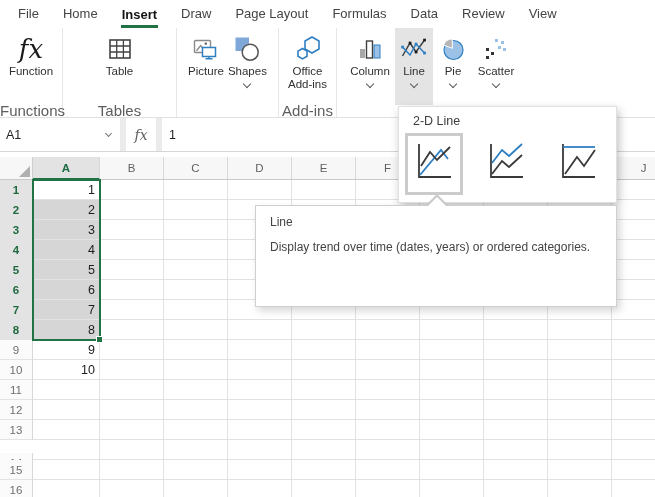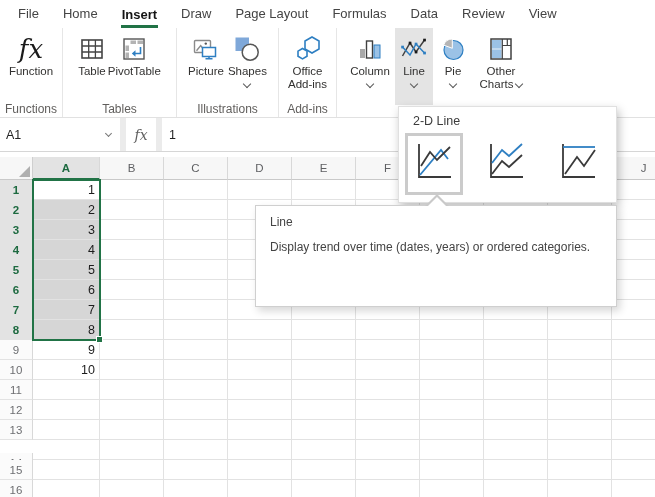--- a/index.html
+++ b/index.html
@@ -14,21 +14,21 @@
     display:flex; align-items:stretch; gap:22px; padding-left:17px; background:#fff; }
   .mitem { font-size:13px; color:#444; display:flex; align-items:center;
     padding:6px 1px 5px; cursor:default; border-bottom:3px solid transparent; }
   .mitem.active { color:#141414; font-weight:700; border-bottom:3px solid #217346; padding-bottom:2px; }
   
   #ribbon { position:absolute; top:28px; left:0; right:0; height:90px;
     display:flex; background:#fff; border-bottom:1px solid #e1e1e1; }
   .rgroup { position:relative; display:flex; flex-direction:column; border-right:1px solid #e6e6e6; }
   .rgroup:last-child { border-right:none; flex:1; }
   .rbtns { flex:1; display:flex; justify-content:center; align-items:flex-start; }
-  .rgl { height:18px; font-size:12px; color:#605e5c; text-align:center; padding-top:3px; }
+  .rgl { height:18px; font-size:15px; color:#605e5c; text-align:center; padding-top:3px; }
   .rbtn { display:flex; flex-direction:column; align-items:center; padding-top:5px; cursor:default; }
   .rbtn .ric { height:32px; display:flex; align-items:center; justify-content:center; }
   .rbtn .rlb { font-size:11.5px; color:#323130; line-height:13px; white-space:nowrap; }
   .chev { width:6px; height:6px; border-right:1.3px solid #5a5a5a; border-bottom:1.3px solid #5a5a5a;
     transform:rotate(45deg); display:inline-block; margin-top:3px; }
   .chev.inline { margin:0 0 1px 3px; }
   .fxbig { font-family:"DejaVu Serif", serif; font-style:italic; font-size:26px; color:#1a1a1a; line-height:30px; }
   .g-func { width:63px; }
   .g-tables { width:114px; }
   .g-illus { width:102px; }
@@ -119,34 +119,20 @@
     <div class="rbtns" style="gap:2px;">
       <div class="rbtn">
         <span class="ric">
           <svg width="26" height="26" viewBox="0 0 26 26">
               <rect x="3" y="4" width="20" height="18" fill="#fff" stroke="#444" stroke-width="1.6"></rect>
               <path d="M3 10h20M3 16h20M9.7 4v18M16.4 4v18" stroke="#444" stroke-width="1.3" fill="none"></path>
             </svg>
         </span>
         <span class="rlb">Table</span>
       </div>
-      <div class="rbtn">
-        <span class="ric">
-          <svg width="26" height="26" viewBox="0 0 26 26">
-              <rect x="3" y="3" width="20" height="20" fill="#fff" stroke="#555" stroke-width="1.4"></rect>
-              <rect x="9.5" y="4.5" width="5.5" height="3.5" fill="#b3b3b3"></rect>
-              <rect x="16.5" y="4.5" width="5.5" height="3.5" fill="#b3b3b3"></rect>
-              <rect x="4.5" y="9.5" width="3.5" height="5.5" fill="#b3b3b3"></rect>
-              <rect x="4.5" y="16.5" width="3.5" height="5.5" fill="#b3b3b3"></rect>
-              <path d="M19.5 11v6.5H13" fill="none" stroke="#2e7fc2" stroke-width="1.6"></path>
-              <path d="M14.5 14.2L10.8 17.5l3.7 3.3z" fill="#2e7fc2"></path>
-            </svg>
-        </span>
-        <span class="rlb">PivotTable</span>
-      </div>
     </div>
     <div class="rgl">Tables</div>
   </div>
 
   <div class="rgroup g-illus">
     <div class="rbtns" style="gap:4px;">
       <div class="rbtn">
         <span class="ric">
           <svg width="26" height="26" viewBox="0 0 26 26">
               <rect x="1.5" y="4.5" width="16" height="12" rx="1" fill="#fff" stroke="#8a8a8a" stroke-width="1.4"></rect>
@@ -162,21 +148,20 @@
         <span class="ric">
           <svg width="26" height="26" viewBox="0 0 26 26">
               <rect x="1.5" y="1.5" width="13.5" height="13.5" fill="#7fa8d9"></rect>
               <circle cx="16.2" cy="16.2" r="8" fill="#fff" stroke="#565656" stroke-width="1.5"></circle>
             </svg>
         </span>
         <span class="rlb">Shapes</span>
         <span class="chev"></span>
       </div>
     </div>
-    <div class="rgl">Illustrations</div>
   </div>
 
   <div class="rgroup g-addins">
     <div class="rbtns">
       <div class="rbtn">
         <span class="ric">
           <svg width="30" height="30" viewBox="0 0 30 30">
               <path d="M19 3l7 4v8l-7 4-7-4V7z" fill="#fff" stroke="#2e7fc2" stroke-width="1.6"></path>
               <path d="M9.5 14.5l4.5 2.6v5.2l-4.5 2.6L5 22.3v-5.2z" fill="#fff" stroke="#2e7fc2" stroke-width="1.6"></path>
             </svg>
@@ -220,31 +205,34 @@
       <div class="rbtn" style="width:40px">
         <span class="ric">
           <svg width="26" height="26" viewBox="0 0 26 26">
               <circle cx="13.5" cy="14" r="9.5" fill="#9bc2e6" stroke="#2e7fc2" stroke-width="1.2"></circle>
               <path d="M12.3 12.3V2.9a9.5 9.5 0 0 0-8.7 6.2z" fill="#b5b5b5" stroke="#fff" stroke-width="1"></path>
             </svg>
         </span>
         <span class="rlb">Pie</span>
         <span class="chev"></span>
       </div>
-      <div class="rbtn" style="width:56px">
-        <span class="ric">
-          <svg width="24" height="24" viewBox="0 0 24 24">
-              <rect x="2" y="2" width="20" height="20" fill="#fff" stroke="#404040" stroke-width="1.5"></rect>
-              <rect x="3" y="3" width="9.5" height="8.6" fill="#9bc2e6"></rect>
-              <rect x="3" y="12.4" width="9.5" height="8.6" fill="#9bc2e6"></rect>
-              <path d="M13.3 2v20M13.3 8.5H22M18.3 2v6.5" stroke="#404040" stroke-width="1.2" fill="none"></path>
-            </svg>
-        </span>
-        <span class="rlb">Other</span>
-        <span class="rlb"><span>Charts</span><span class="chev inline"></span></span>
+      <div class="rbtn" style="width:46px">
+        <span class="ric">
+          <svg width="26" height="26" viewBox="0 0 26 26">
+              <rect x="12" y="3" width="3" height="3" fill="#9bc2e6"></rect>
+              <rect x="18" y="5" width="3" height="3" fill="#9bc2e6"></rect>
+              <rect x="15" y="10" width="3" height="3" fill="#9bc2e6"></rect>
+              <rect x="20" y="12" width="3" height="3" fill="#9bc2e6"></rect>
+              <rect x="3" y="12" width="3" height="3" fill="#333"></rect>
+              <rect x="8" y="16" width="3" height="3" fill="#333"></rect>
+              <rect x="3" y="20" width="3" height="3" fill="#333"></rect>
+            </svg>
+        </span>
+        <span class="rlb">Scatter</span>
+        <span class="chev"></span>
       </div>
     </div>
     <div class="rgl"></div>
   </div>
 </div>
 
 <div id="fbar">
   <div class="namebox">
     <span>A1</span>
     <span class="chev"></span>

